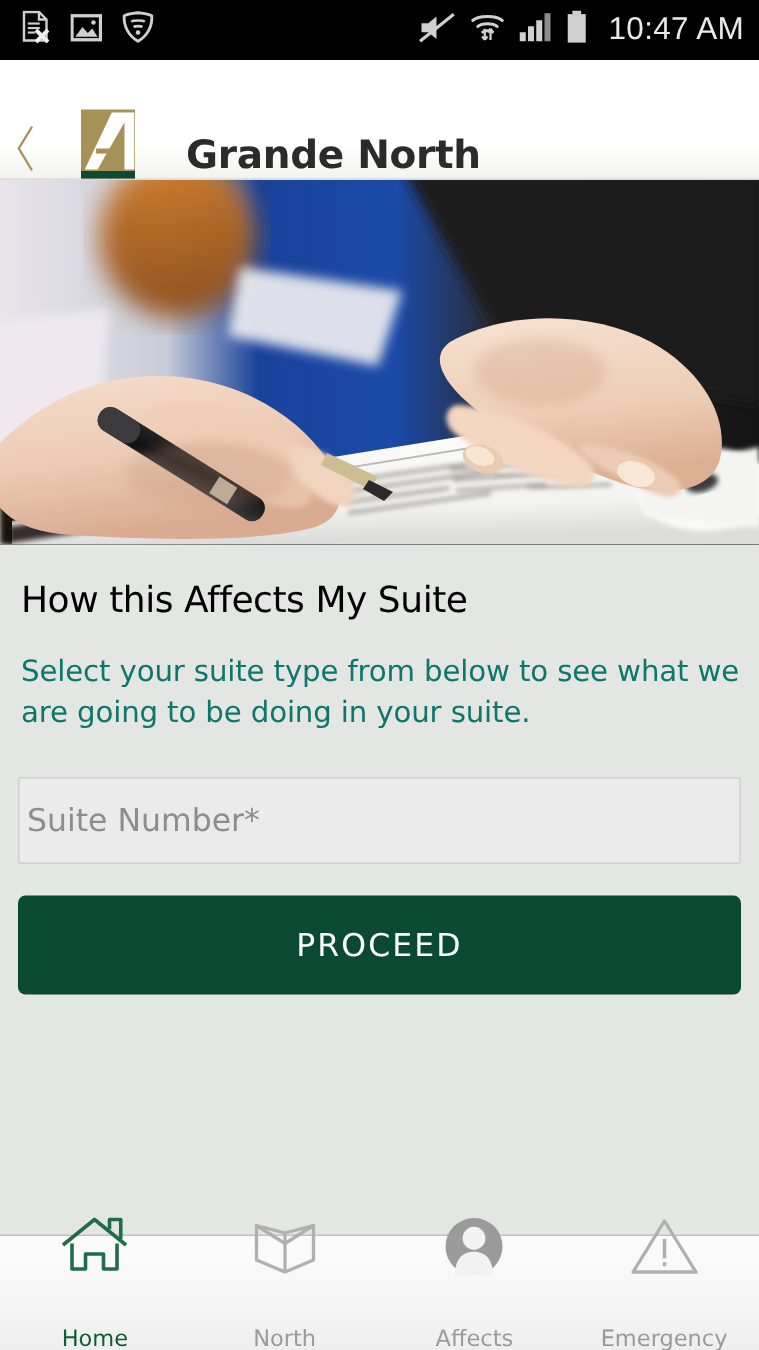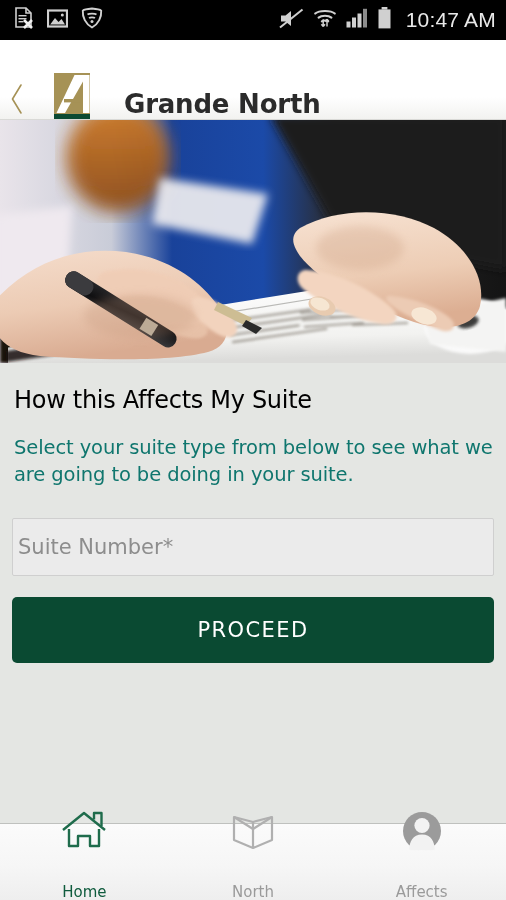--- a/index.html
+++ b/index.html
@@ -338,15 +338,25 @@
       <span class="nav-ico">
         <svg width="48" height="42" viewBox="0 0 48 42">
           <circle cx="24" cy="21" r="19" fill="#9b9b9b"></circle>
           <circle cx="24" cy="15.5" r="7.6" fill="#f2f2f2"></circle>
           <path d="M24 24.5 C14.5 24.5 11.5 32 11.2 39.5 C15 41 19 40 24 40 C29 40 33 41 36.8 39.5 C36.5 32 33.5 24.5 24 24.5 Z" fill="#f2f2f2"></path>
         </svg>
       </span>
       <span class="nav-label">Affects</span>
     </div>
 
+    <div class="nav-item">
+      <span class="nav-ico">
+        <svg width="48" height="42" viewBox="0 0 48 42">
+          <path d="M24 4 L45 38 L3 38 Z" fill="none" stroke="#b0b0b0" stroke-width="2.2" stroke-linejoin="round"></path>
+          <rect x="22.8" y="16" width="2.4" height="13" fill="#b0b0b0"></rect>
+          <rect x="22.8" y="31.5" width="2.4" height="2.6" fill="#b0b0b0"></rect>
+        </svg>
+      </span>
+      <span class="nav-label">Emergency</span>
+    </div>
 
   </div>
 </div>
 
 </body></html>

